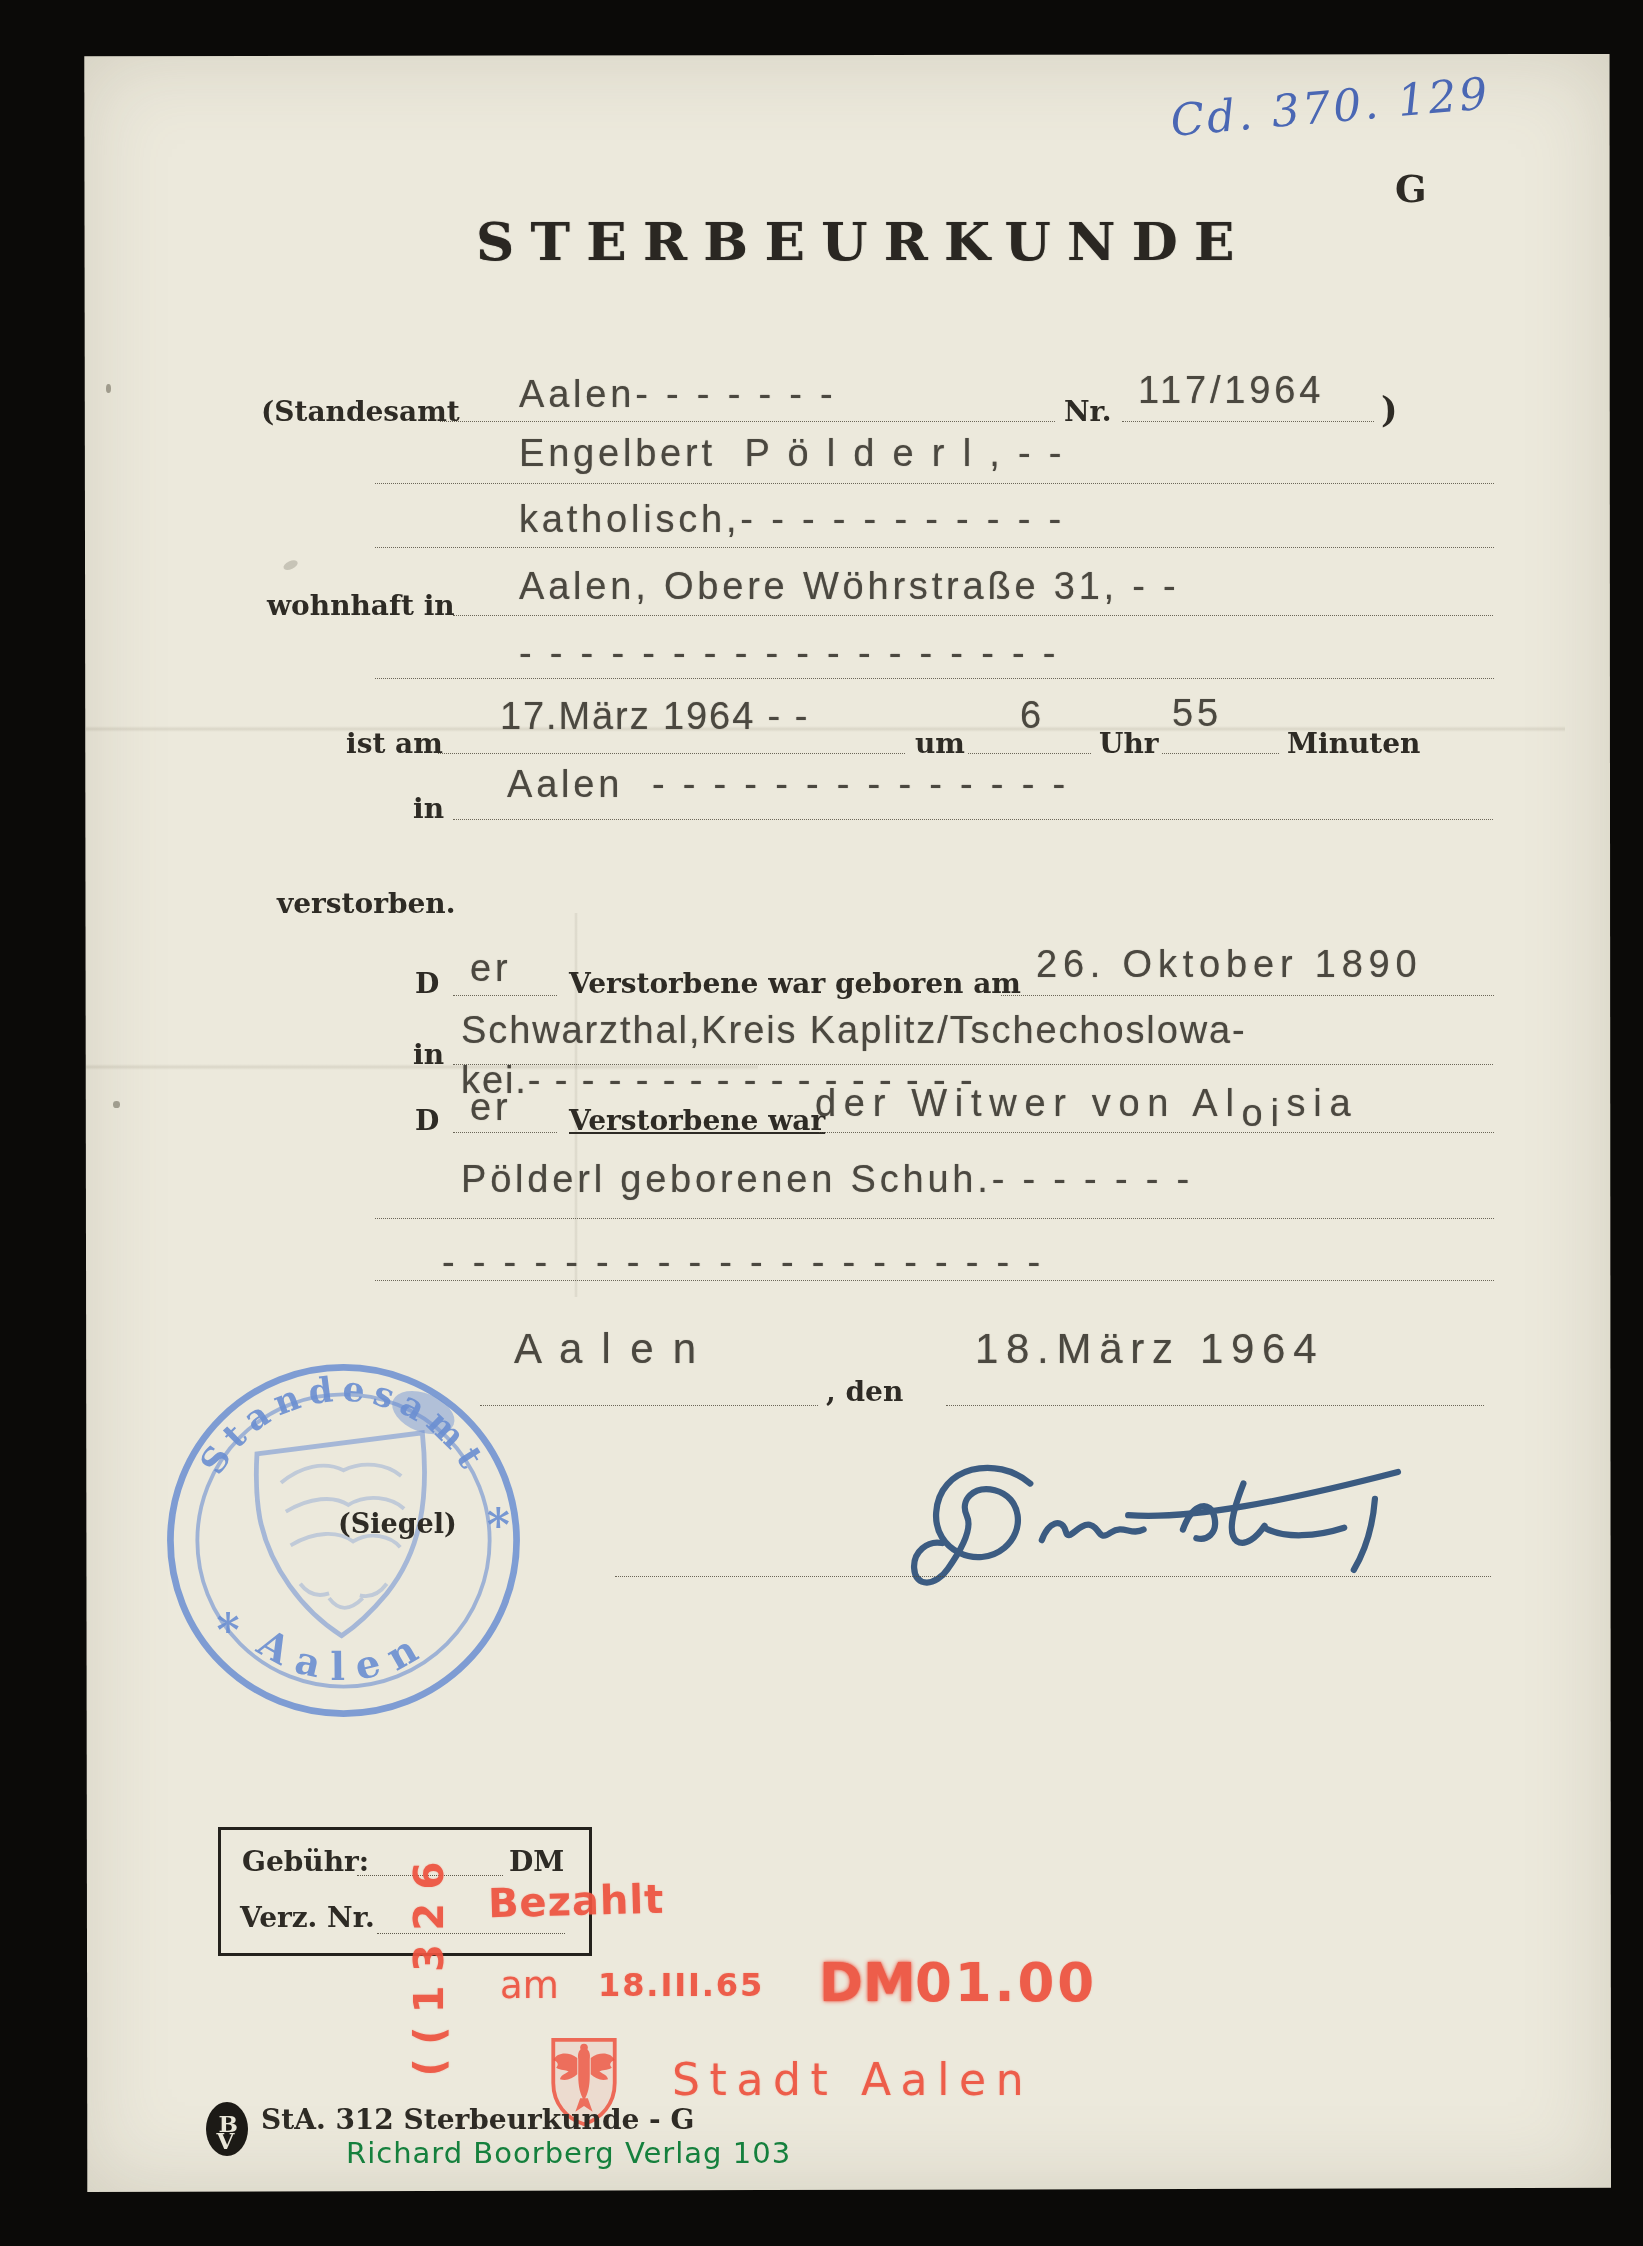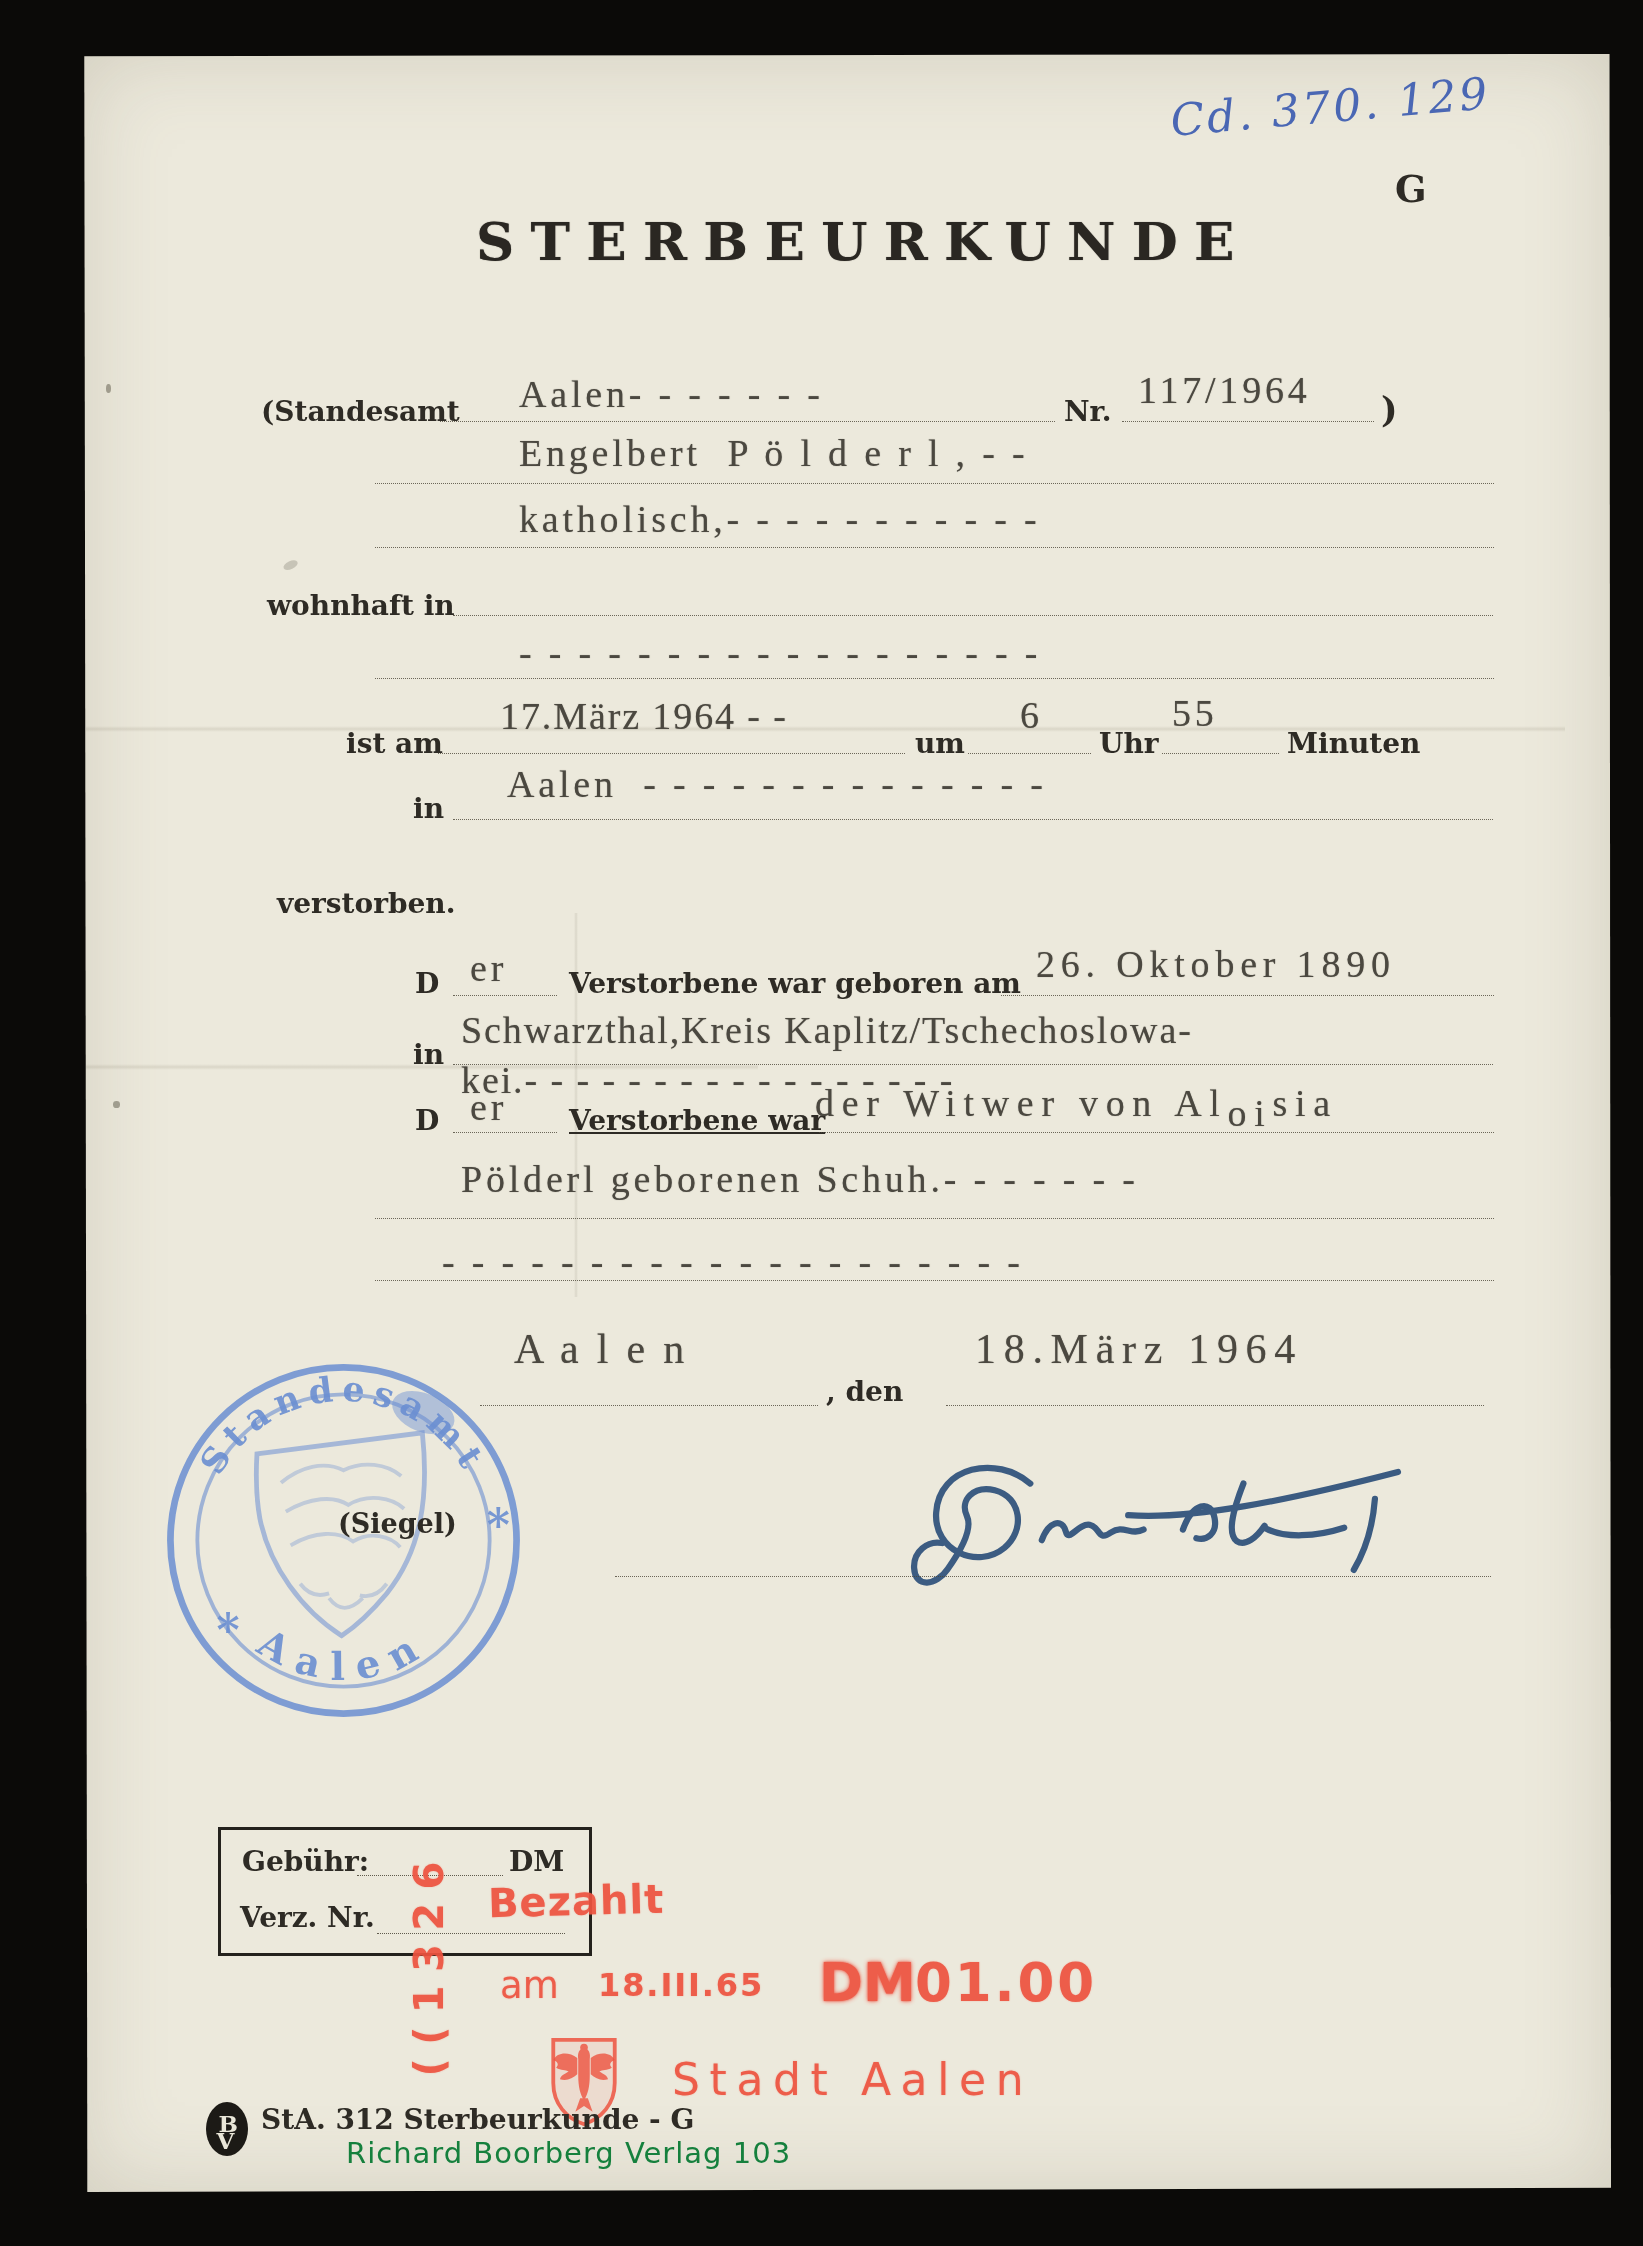--- a/index.html
+++ b/index.html
@@ -5,21 +5,21 @@
   html,body{margin:0;padding:0;background:#0b0a08;}
   .scene{position:relative;width:1644px;height:2246px;background:#0b0a08;overflow:hidden;
          font-family:"DejaVu Serif",serif;}
   .paper{position:absolute;left:82px;top:54px;width:1529px;height:2138px;
          background:linear-gradient(178deg,#f0edе2 0%,#edeadd 35%,#e9e6d8 100%);
          background-color:#ece9dc;
          box-shadow:inset 0 0 86px rgba(120,110,85,.22), 0 0 1.9px #000;
          clip-path:polygon(0.15% 0.1%, 99.9% 0%, 100% 99.8%, 0.35% 100%);}
   .a{position:absolute;white-space:pre;line-height:1;}
   .lbl{font-family:"DejaVu Serif",serif;font-weight:bold;color:var(--printed_ink,#2e2b25);font-size:28px;}
-  .typed{font-family:Liberation Serif, serif;color:var(--typed_ink,#4b4840);
+  .typed{font-family:Liberation Sans, sans-serif;color:var(--typed_ink,#4b4840);
          font-size:38px;letter-spacing:3.8px;text-shadow:0 0 1px rgba(70,66,56,.55);}
   .dot{position:absolute;height:0;border-bottom:1.9px dotted rgba(72,66,52,.78);}
   .dotfine{position:absolute;height:0;border-bottom:1px dotted rgba(72,66,52,.85);}
   .red{font-family:"DejaVu Sans","Liberation Sans",sans-serif;color:var(--stamp_red,#ee5340);
        text-shadow:0 0 1.9px rgba(238,83,64,.35);opacity:.93;}
   .crease-h{position:absolute;height:5.8px;background:linear-gradient(to bottom,transparent,rgba(95,85,62,.13),transparent);}
   .crease-v{position:absolute;width:3.8px;background:linear-gradient(to right,transparent,rgba(85,78,58,.12),transparent);}
   .speck{position:absolute;background:rgba(75,70,55,.45);border-radius:50%;}
   .logo-oval{position:absolute;left:206px;top:2102px;width:42px;height:54px;background:#1c1a16;border-radius:50%;}
   .logo-oval span{position:absolute;color:#e9e6d8;font-family:"DejaVu Serif",serif;font-weight:bold;}
@@ -52,20 +52,21 @@
   <div class="a typed" style="left:1138px;top:371px;">117/1964</div>
   <div class="dot" style="left:1122px;top:421px;width:252px;"></div>
   <div class="a lbl" style="left:1381px;top:392px;font-size:35px;">)</div>
 
   <div class="a typed" style="left:519px;top:434px;">Engelbert  P ö l d e r l , - -</div>
   <div class="dot" style="left:375px;top:483px;width:1119px;"></div>
 
   <div class="a typed" style="left:519px;top:500px;">katholisch,- - - - - - - - - - -</div>
   <div class="dot" style="left:375px;top:547px;width:1119px;"></div>
 
+  <div class="a typed" style="left:519px;top:567px;">Aalen, Obere Wöhrstraße 31, - -</div>
   <div class="a lbl" style="left:267px;top:592px;">wohnhaft in</div>
   <div class="dot" style="left:453px;top:615px;width:1040px;"></div>
 
   <div class="a typed" style="left:519px;top:634px;">- - - - - - - - - - - - - - - - - -</div>
   <div class="dot" style="left:375px;top:678px;width:1119px;"></div>
 
   <div class="a typed" style="left:500px;top:697px;letter-spacing:1.9px;">17.März 1964 - -</div>
   <div class="a lbl" style="left:346px;top:730px;">ist am</div>
   <div class="dot" style="left:438px;top:753px;width:467px;"></div>
   <div class="a lbl" style="left:915px;top:730px;text-align:center;">um</div>

